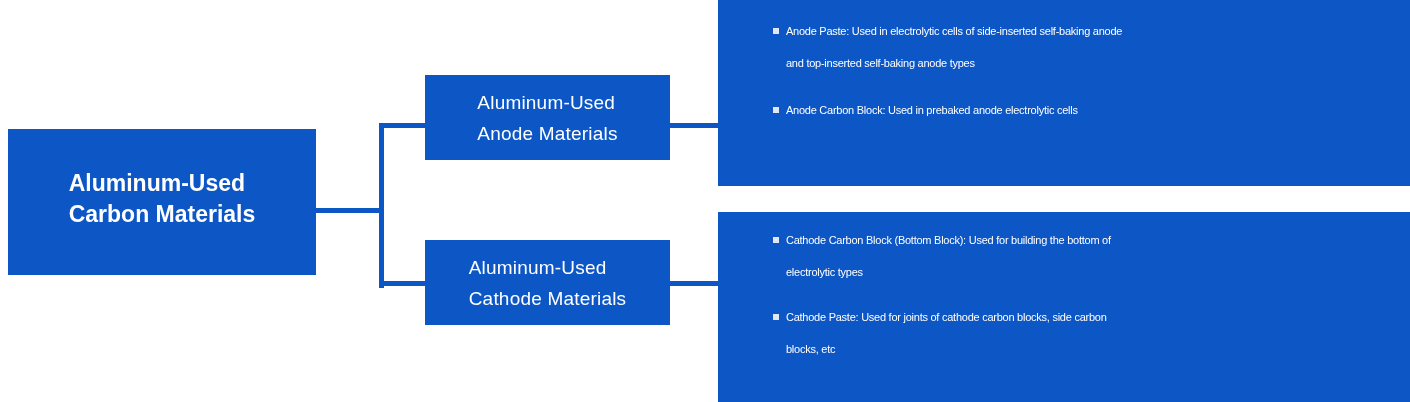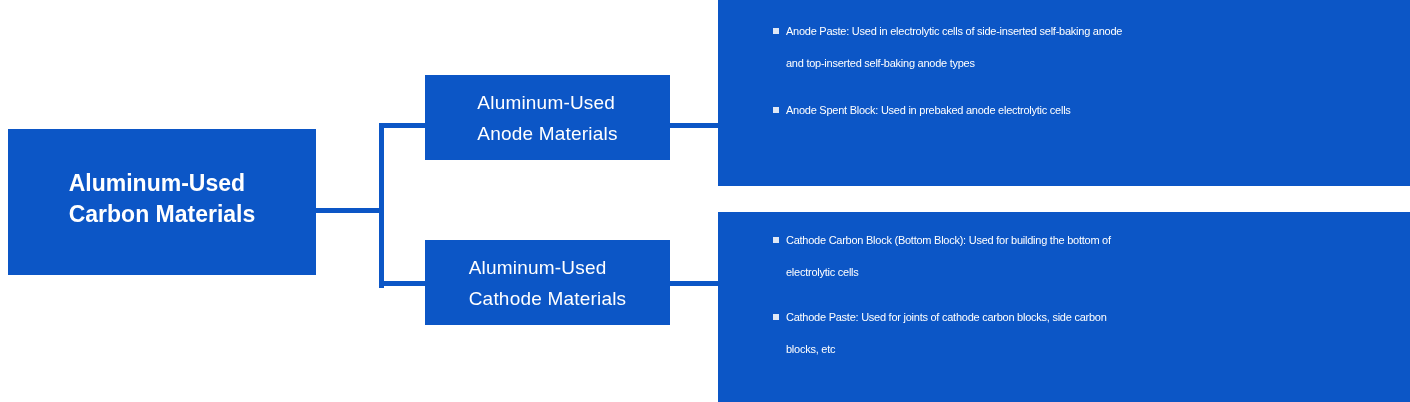--- a/index.html
+++ b/index.html
@@ -111,31 +111,31 @@
 
   <div class="abs panel panel-anode">
     <ul class="bullets">
       <li>
         <span class="bullet-sq"></span>
         <div class="item-text">Anode Paste: Used in electrolytic cells of side-inserted self-baking anode
 and top-inserted self-baking anode types</div>
       </li>
       <li>
         <span class="bullet-sq"></span>
-        <div class="item-text">Anode Spent Block: Used in prebaked anode electrolytic cells</div>
+        <div class="item-text">Anode Carbon Block: Used in prebaked anode electrolytic cells</div>
       </li>
     </ul>
   </div>
 
   <div class="abs panel panel-cathode">
     <ul class="bullets">
       <li>
         <span class="bullet-sq"></span>
         <div class="item-text">Cathode Carbon Block (Bottom Block): Used for building the bottom of
-electrolytic cells</div>
+electrolytic types</div>
       </li>
       <li>
         <span class="bullet-sq"></span>
         <div class="item-text">Cathode Paste: Used for joints of cathode carbon blocks, side carbon
 blocks, etc</div>
       </li>
     </ul>
   </div>
 
 </div>

